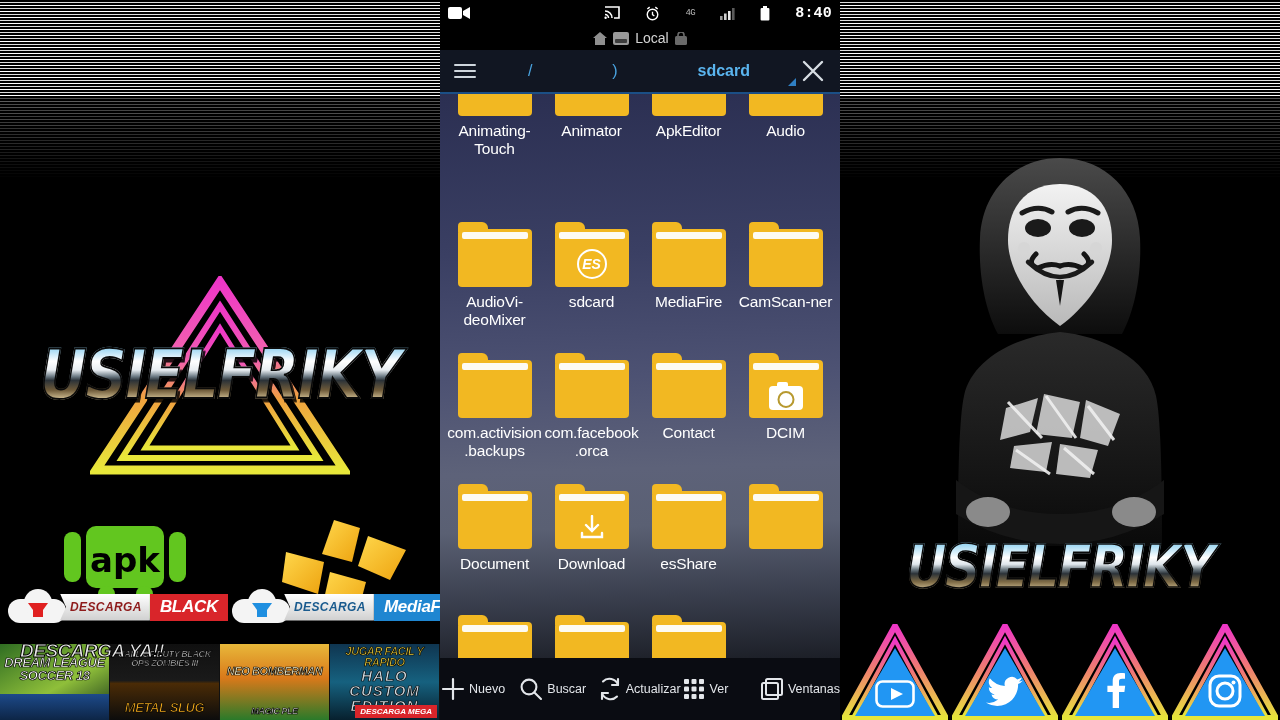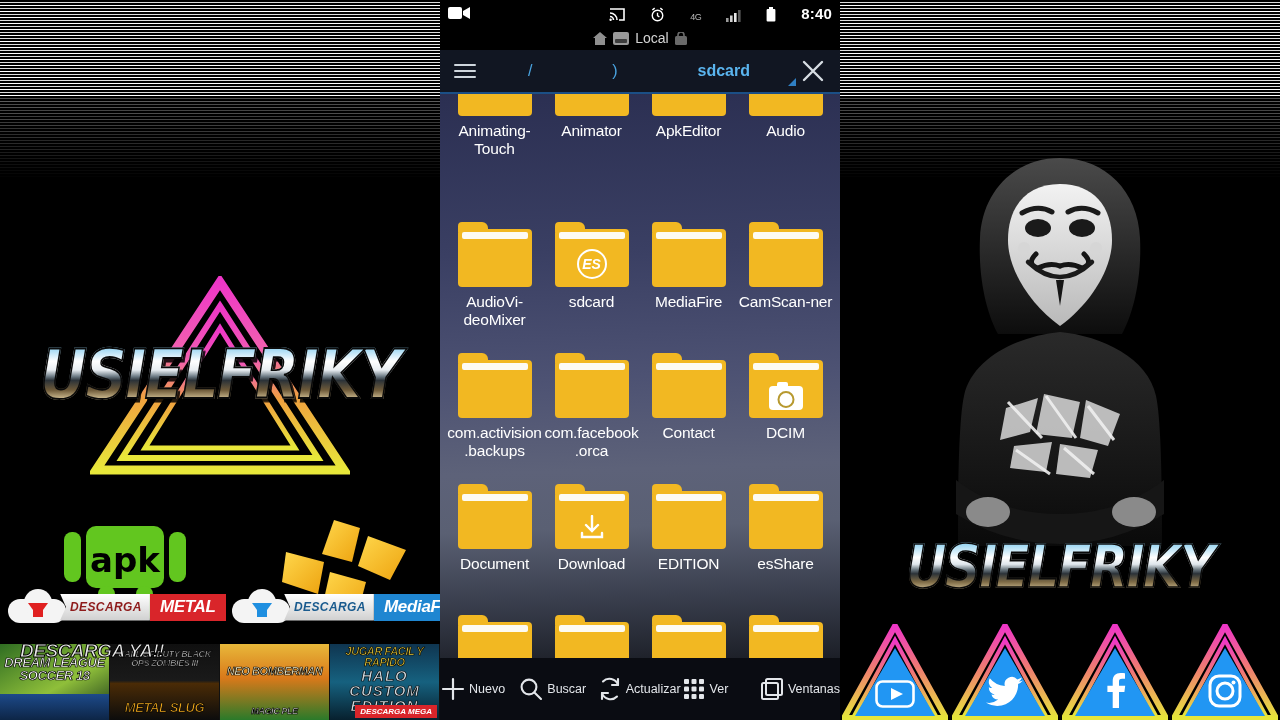--- a/index.html
+++ b/index.html
@@ -83,21 +83,21 @@
     -webkit-text-stroke:.7px #000; letter-spacing:-.4px; line-height:1;
   }
 
   
   .center-panel { position:relative; width:400px; height:720px; background:#10121d; overflow:hidden; }
 
   .statusbar {
     position:relative; height:26px; background:#000; display:flex; align-items:center;
     padding:0 8px; color:#fff;
   }
-  .sb-right { margin-left:auto; display:flex; align-items:flex-end; gap:25px; }
+  .sb-right { margin-left:auto; display:flex; align-items:center; gap:25px;font-family:Liberation Mono, monospace; }
   .sb-time { font-size:15px; font-weight:bold; letter-spacing:.2px; }
 
   .localbar {
     height:24px; background:#000; display:flex; align-items:center;
     justify-content:center; gap:6px; color:#d4d4d4; font-size:14px;
   }
 
   .pathbar {
     height:44px; background:#111622; display:flex; align-items:center;
     padding:0 14px; gap:0; position:relative;
@@ -236,21 +236,21 @@
     </div>
 
     <div class="dl-badge" style="left:8px; top:592px;">
       <div class="cloud">
         <div class="arrow" style="border-top:14px solid #e02020; top:14px;">
           <span style="position:absolute;left:-5px;top:-12px;width:10px;height:12px;background:#e02020;"></span>
         </div>
       </div>
       <div class="badge-pill">
         <div class="badge-left">DESCARGA</div>
-        <div class="badge-right" style="background:#d9252a;">METAL</div>
+        <div class="badge-right" style="background:#d9252a;">BLACK</div>
       </div>
     </div>
 
     <div class="dl-badge" style="left:232px; top:592px;">
       <div class="cloud">
         <div class="arrow" style="border-top:14px solid #1f8fe0; top:14px;">
           <span style="position:absolute;left:-5px;top:-12px;width:10px;height:12px;background:#1f8fe0;"></span>
         </div>
       </div>
       <div class="badge-pill">
@@ -415,24 +415,20 @@
         <div class="fname">Document</div>
       </div>
       <div class="fitem">
         <div class="folder">
           <svg class="badge-dl" width="30" height="26" viewBox="0 0 30 26">
             <path d="M15 1v14M9 10l6 6 6-6" stroke="#fff" stroke-width="2.4" fill="none" stroke-linecap="round"></path>
             <path d="M5 18v4h20v-4" stroke="#fff" stroke-width="2.4" fill="none" stroke-linecap="round"></path>
           </svg>
         </div>
         <div class="fname">Download</div>
-      </div>
-      <div class="fitem">
-        <div class="folder"></div>
-        <div class="fname">EDITION</div>
       </div>
       <div class="fitem">
         <div class="folder"></div>
         <div class="fname">esShare</div>
       </div>
 
       <div class="fitem">
         <div class="folder"></div>
       </div>
       <div class="fitem">

